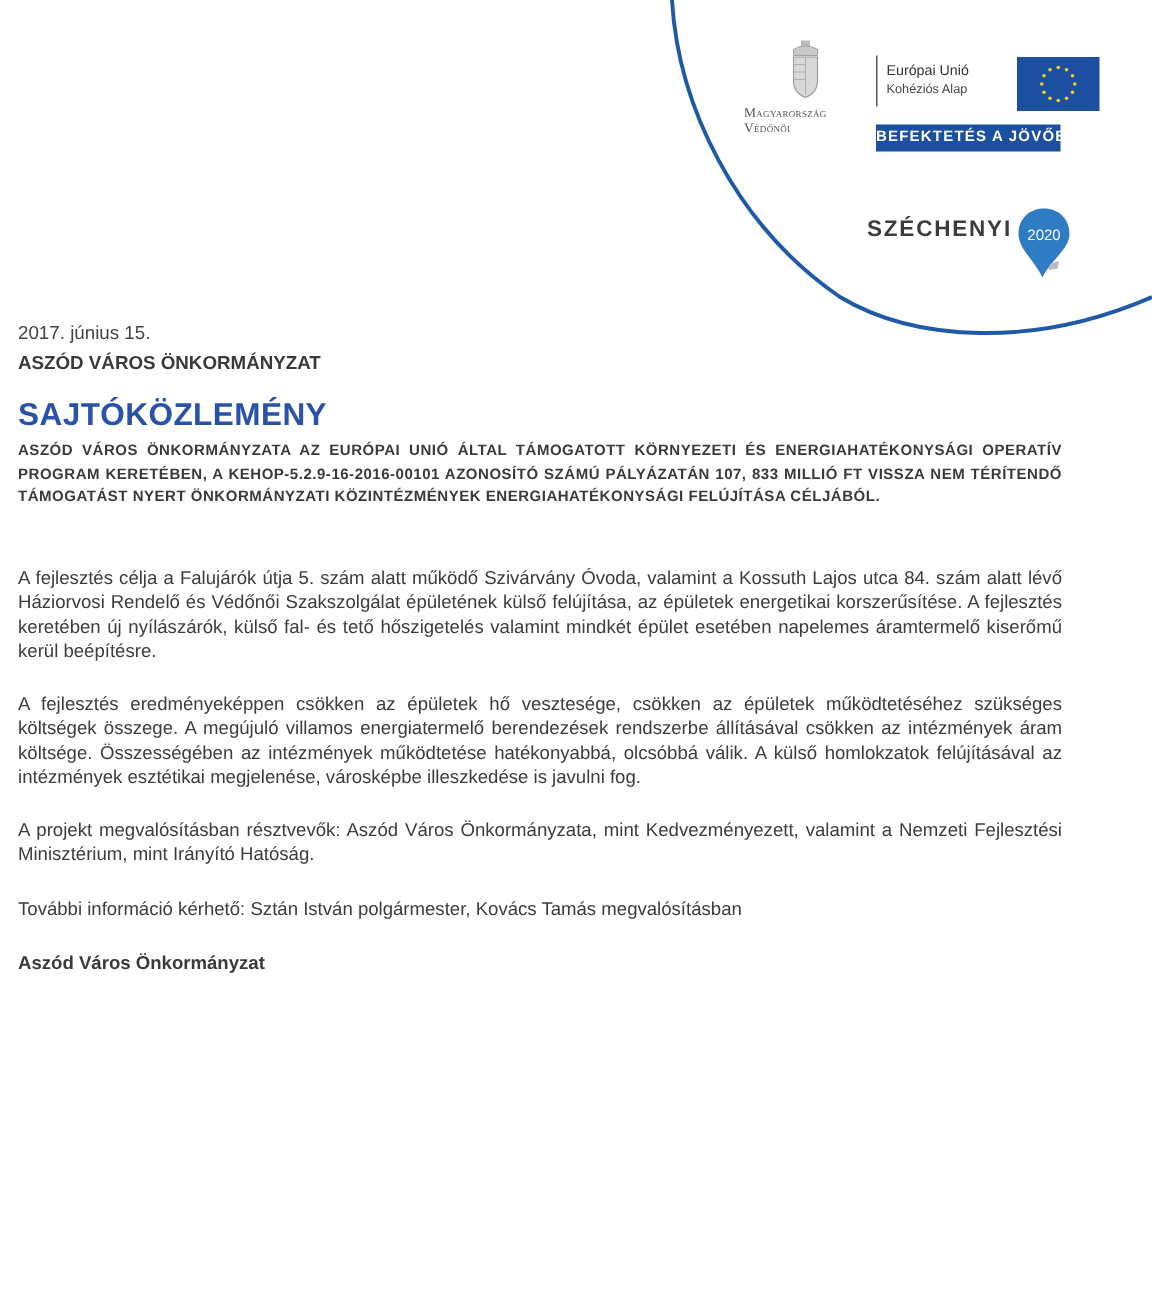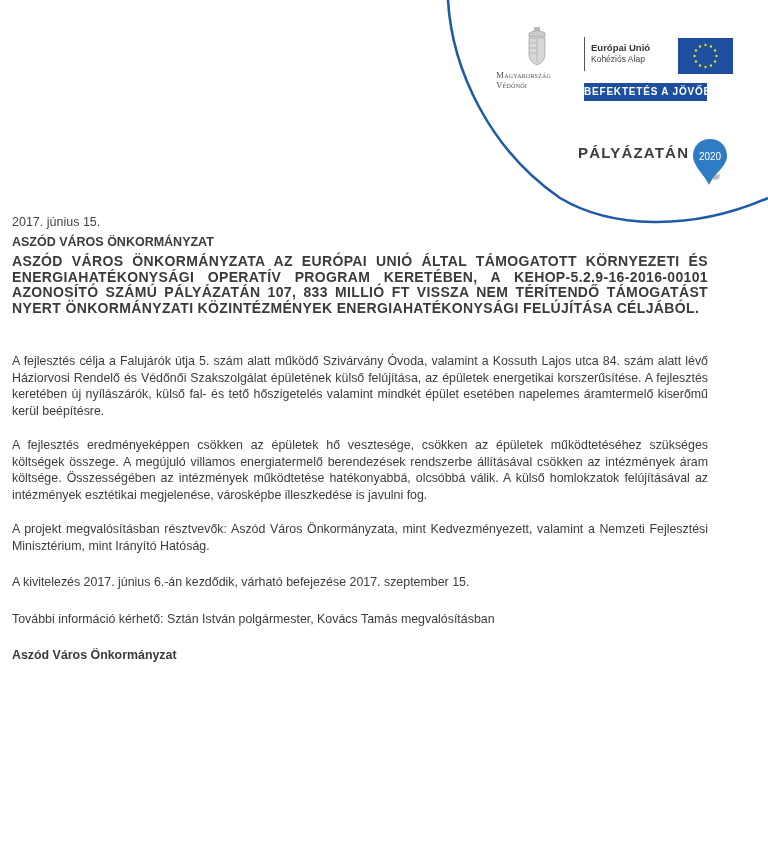--- a/index.html
+++ b/index.html
@@ -39,21 +39,21 @@
     .kormany .line1 { margin-top: 4px; }
     .eu-text {
       position: absolute;
       left: 584px; top: 37px;
       border-left: 1.5px solid #555;
       padding-left: 6px;
       height: 34px;
     }
     .eu-text .t1 {
       font-size: 9.5px;
-      font-weight: bold;
+      font-weight: normal;
       color: #333;
       margin-top: 5px;
       line-height: 12px;
     }
     .eu-text .t2 {
       font-size: 8.5px;
       color: #444;
       line-height: 11px;
     }
     .eu-flag {
@@ -110,21 +110,21 @@
     }
     .title {
       font-size: 21px;
       font-weight: bold;
       color: #2a52a8;
       margin-top: 15px;
       line-height: 24px;
       letter-spacing: 0.3px;
     }
     .subtitle {
-      font-size: 14px;
+      font-size: 10px;
       font-weight: bold;
       color: #3a3a3a;
       text-align: justify;
       line-height: 15.5px;
       letter-spacing: 0.35px;
       margin-top: 4px;
     }
     .para {
       font-size: 12.4px;
       color: #3c3c3c;
@@ -183,33 +183,33 @@
       <circle cx="16.5" cy="18" r="1.2"></circle>
       <circle cx="18" cy="12.5" r="1.2"></circle>
       <circle cx="22" cy="8.5" r="1.2"></circle>
     </g>
   </svg>
 </div>
 
 <div class="banner">BEFEKTETÉS A JÖVŐBE</div>
 
 <div class="szechenyi">
-  <span class="word">PÁLYÁZATÁN</span>
+  <span class="word">SZÉCHENYI</span>
   <svg class="pin" width="36" height="48" viewBox="0 0 36 48" xmlns="http://www.w3.org/2000/svg">
     <path d="M18 1 C8 1 1 8 1 18 C1 28 12 36 17 47 C22 36 35 28 35 18 C35 8 28 1 18 1 Z" fill="#2f7cc4"></path>
     <path d="M22 38 L28 36 L27 41 L21 42 Z" fill="#b8b8c0"></path>
     <text x="18" y="22" font-family="Liberation Sans, sans-serif" font-size="10" fill="#ffffff" text-anchor="middle">2020</text>
   </svg>
 </div>
 
 <div class="doc">
   <div class="date">2017. június 15.</div>
   <div class="org">ASZÓD VÁROS ÖNKORMÁNYZAT</div>
+  <div class="title">SAJTÓKÖZLEMÉNY</div>
   <div class="subtitle">ASZÓD VÁROS ÖNKORMÁNYZATA AZ EURÓPAI UNIÓ ÁLTAL TÁMOGATOTT KÖRNYEZETI ÉS ENERGIAHATÉKONYSÁGI OPERATÍV PROGRAM KERETÉBEN, A KEHOP-5.2.9-16-2016-00101 AZONOSÍTÓ SZÁMÚ PÁLYÁZATÁN 107, 833 MILLIÓ FT VISSZA NEM TÉRÍTENDŐ TÁMOGATÁST NYERT ÖNKORMÁNYZATI KÖZINTÉZMÉNYEK ENERGIAHATÉKONYSÁGI FELÚJÍTÁSA CÉLJÁBÓL.</div>
 
   <p class="para first" style="margin-bottom:0">A fejlesztés célja a Falujárók útja 5. szám alatt működő Szivárvány Óvoda, valamint a Kossuth Lajos utca 84. szám alatt lévő Háziorvosi Rendelő és Védőnői Szakszolgálat épületének külső felújítása, az épületek energetikai korszerűsítése. A fejlesztés keretében új nyílászárók, külső fal- és tető hőszigetelés valamint mindkét épület esetében napelemes áramtermelő kiserőmű kerül beépítésre.</p>
   <p class="para" style="margin-bottom:0">A fejlesztés eredményeképpen csökken az épületek hő vesztesége, csökken az épületek működtetéséhez szükséges költségek összege. A megújuló villamos energiatermelő berendezések rendszerbe állításával csökken az intézmények áram költsége. Összességében az intézmények működtetése hatékonyabbá, olcsóbbá válik. A külső homlokzatok felújításával az intézmények esztétikai megjelenése, városképbe illeszkedése is javulni fog.</p>
   <p class="para" style="margin-bottom:0">A projekt megvalósításban résztvevők: Aszód Város Önkormányzata, mint Kedvezményezett, valamint a Nemzeti Fejlesztési Minisztérium, mint Irányító Hatóság.</p>
-  <p class="para single" style="margin-bottom:0">A kivitelezés 2017. június 6.-án kezdődik, várható befejezése 2017. szeptember 15.</p>
   <p class="para single" style="margin-bottom:0">További információ kérhető: Sztán István polgármester, Kovács Tamás megvalósításban</p>
 
   <div class="signature">Aszód Város Önkormányzat</div>
 </div>
 
 </body></html>

